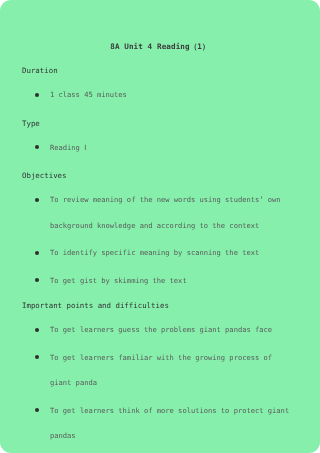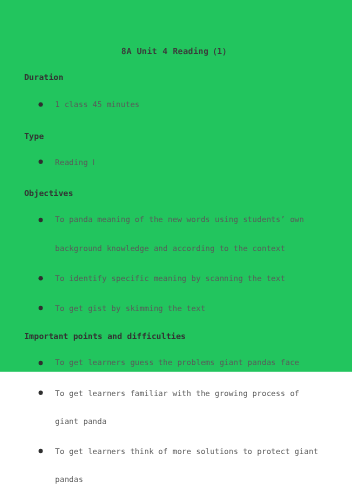--- a/index.html
+++ b/index.html
@@ -11,23 +11,24 @@
     width: 320px;
     height: 453px;
     overflow: hidden;
     font-family: "Liberation Serif", "DejaVu Serif", serif;
     color: #3a3a3a;
     -webkit-font-smoothing: antialiased;
   }
   .page {
     position: relative;
     width: 320px;
-    height: 338px;
-    background: #22c55e;
+    height: 453px;
+    background: #86efac;
     box-sizing: border-box;
+    border-radius: 11px;
   }
   .doc-title {
     position: absolute;
     top: 42px;
     left: 0;
     width: 320px;
     text-align: center;
     font-family: "DejaVu Sans Mono", "Liberation Mono", monospace;
     font-size: 7.6px;
     font-weight: bold;
@@ -37,21 +38,21 @@
   }
   .body-block {
     position: absolute;
     top: 66px;
     left: 22px;
     width: 286px;
   }
   .section-heading {
     font-family: "DejaVu Sans Mono", "Liberation Mono", monospace;
     font-size: 7.4px;
-    font-weight: bold;
+    font-weight: normal;
     color: #333333;
     letter-spacing: 0px;
     margin: 0 0 11px 0;
     white-space: nowrap;
   }
   .bullet-list {
     margin: 12px;
     padding: 0;
     list-style: none;
   }
@@ -113,21 +114,21 @@
       </ul>
     </div>
 
     <div class="spacer-sm"></div>
 
     <div class="doc-section">
       <div class="section-heading">Objectives</div>
       <ul class="bullet-list">
         <li class="bullet-item">
           <span class="dot"></span>
-          <span class="bullet-text">To panda meaning of the new words using students’ own</span>
+          <span class="bullet-text">To review meaning of the new words using students’ own</span>
           <span class="bullet-cont" style="margin-top: 9px;">background knowledge and according to the context</span>
         </li>
         <li class="bullet-item">
           <span class="dot"></span>
           <span class="bullet-text">To identify specific meaning by scanning the text</span>
         </li>
         <li class="bullet-item">
           <span class="dot"></span>
           <span class="bullet-text">To get gist by skimming the text</span>
         </li>

